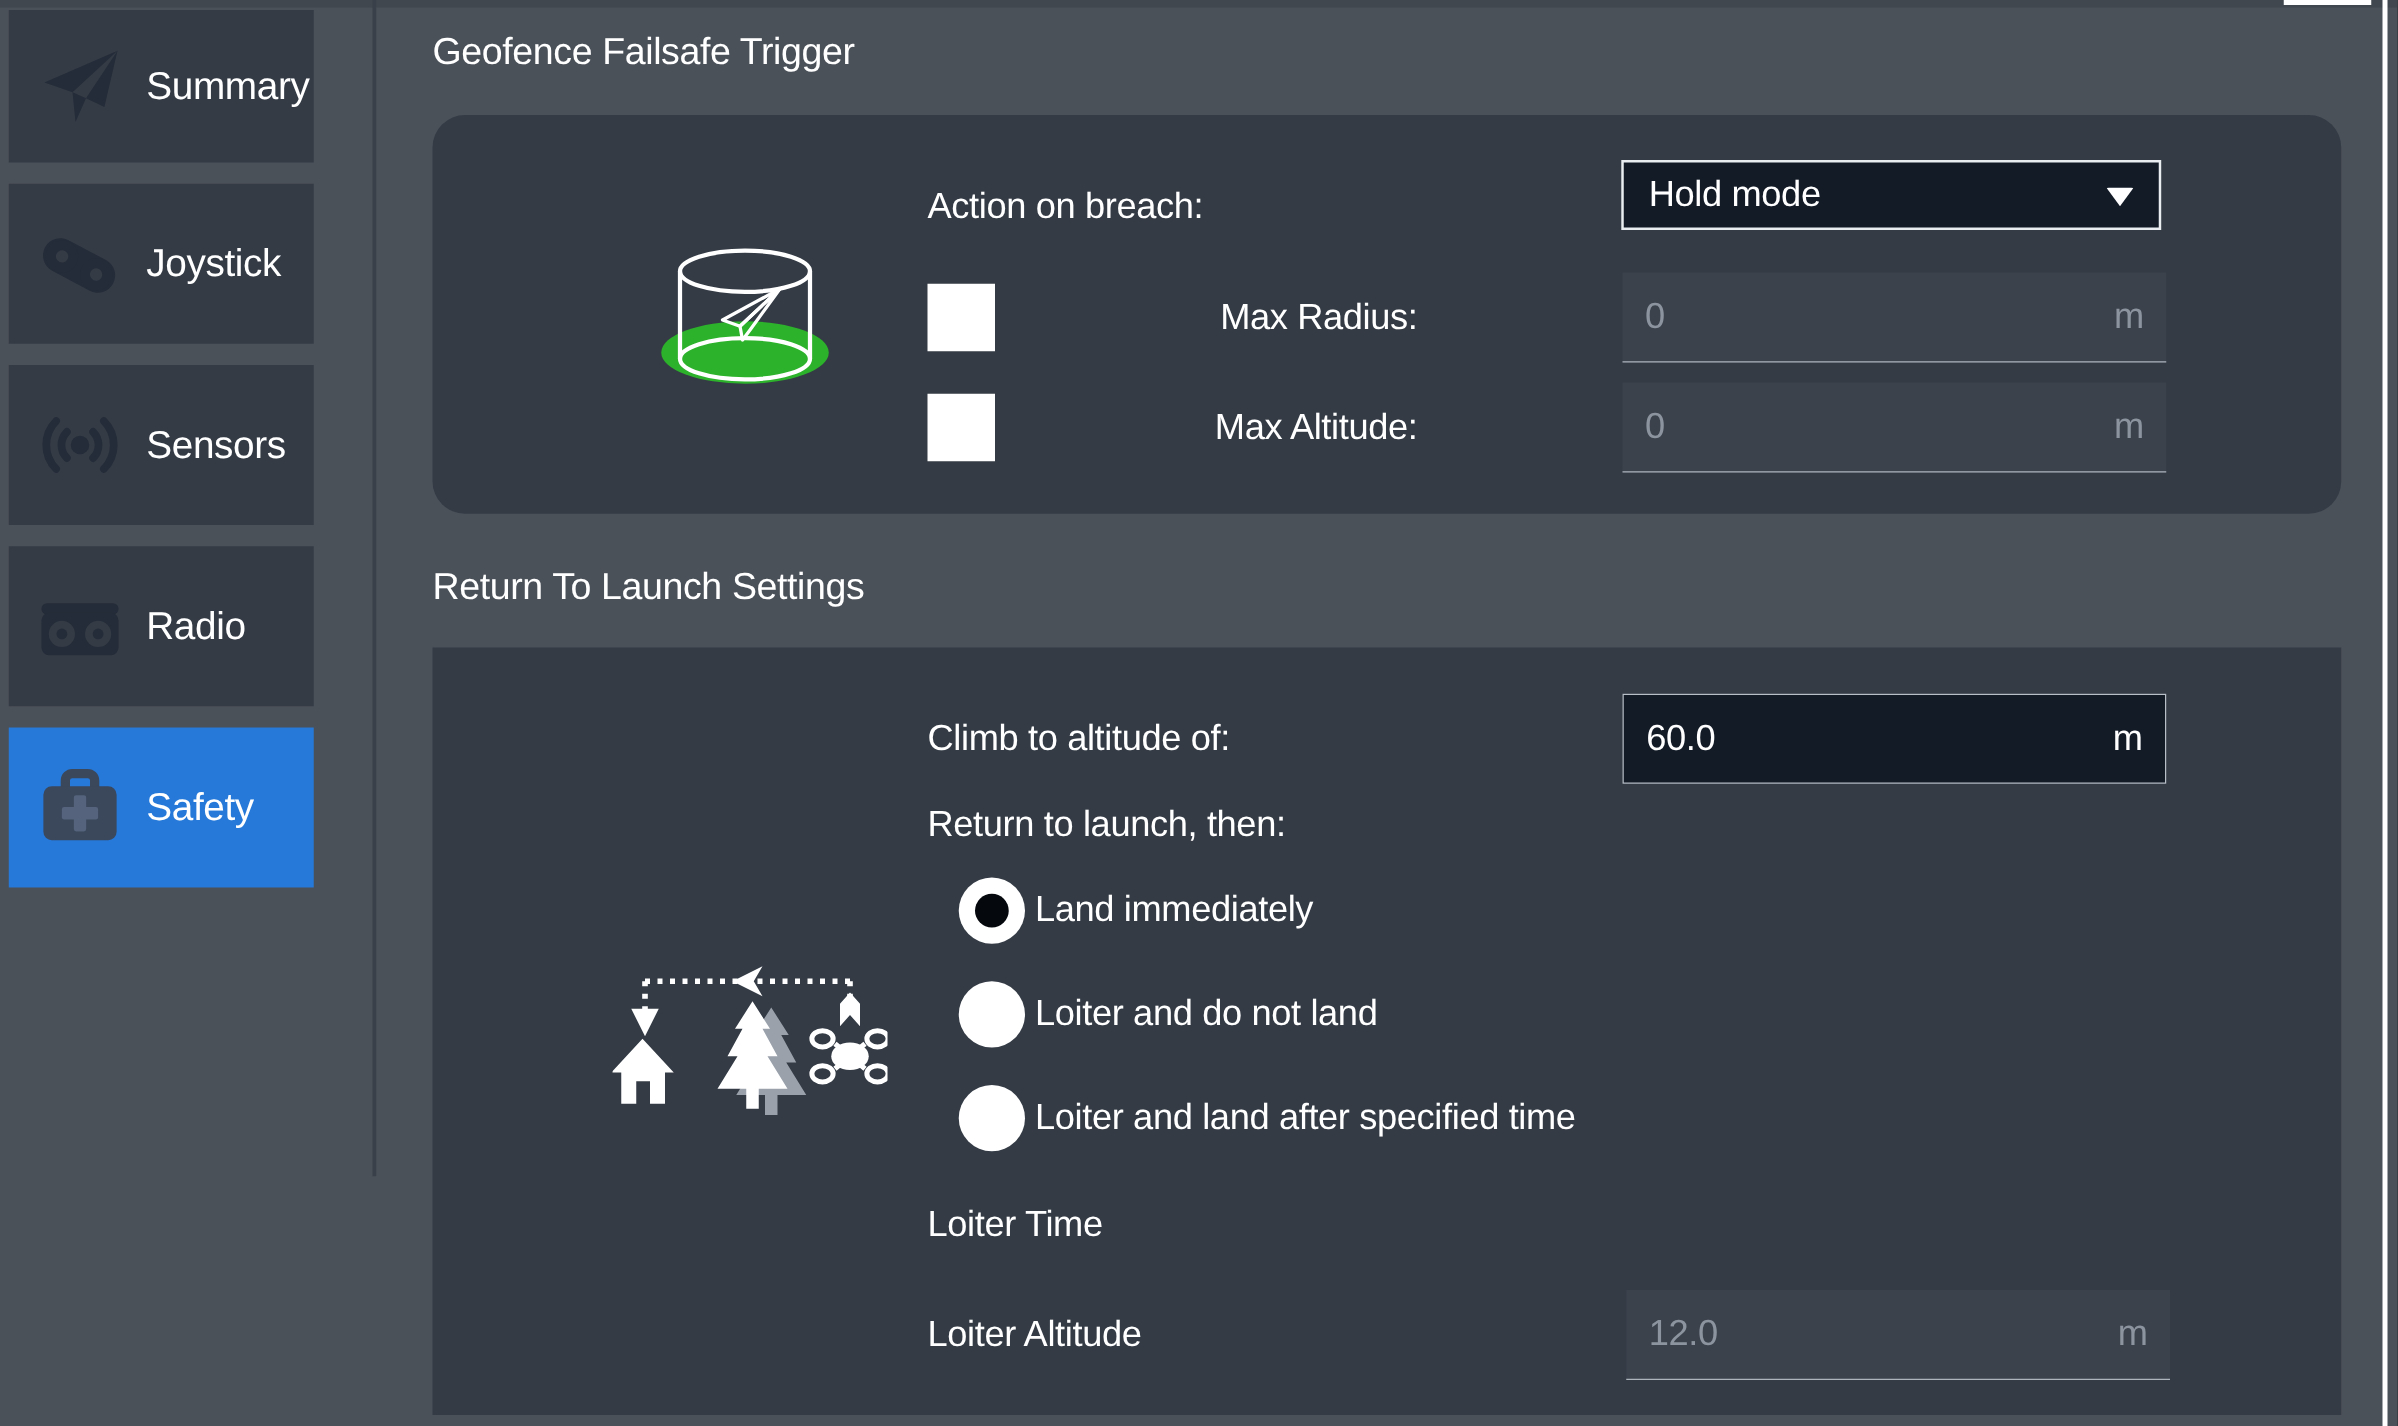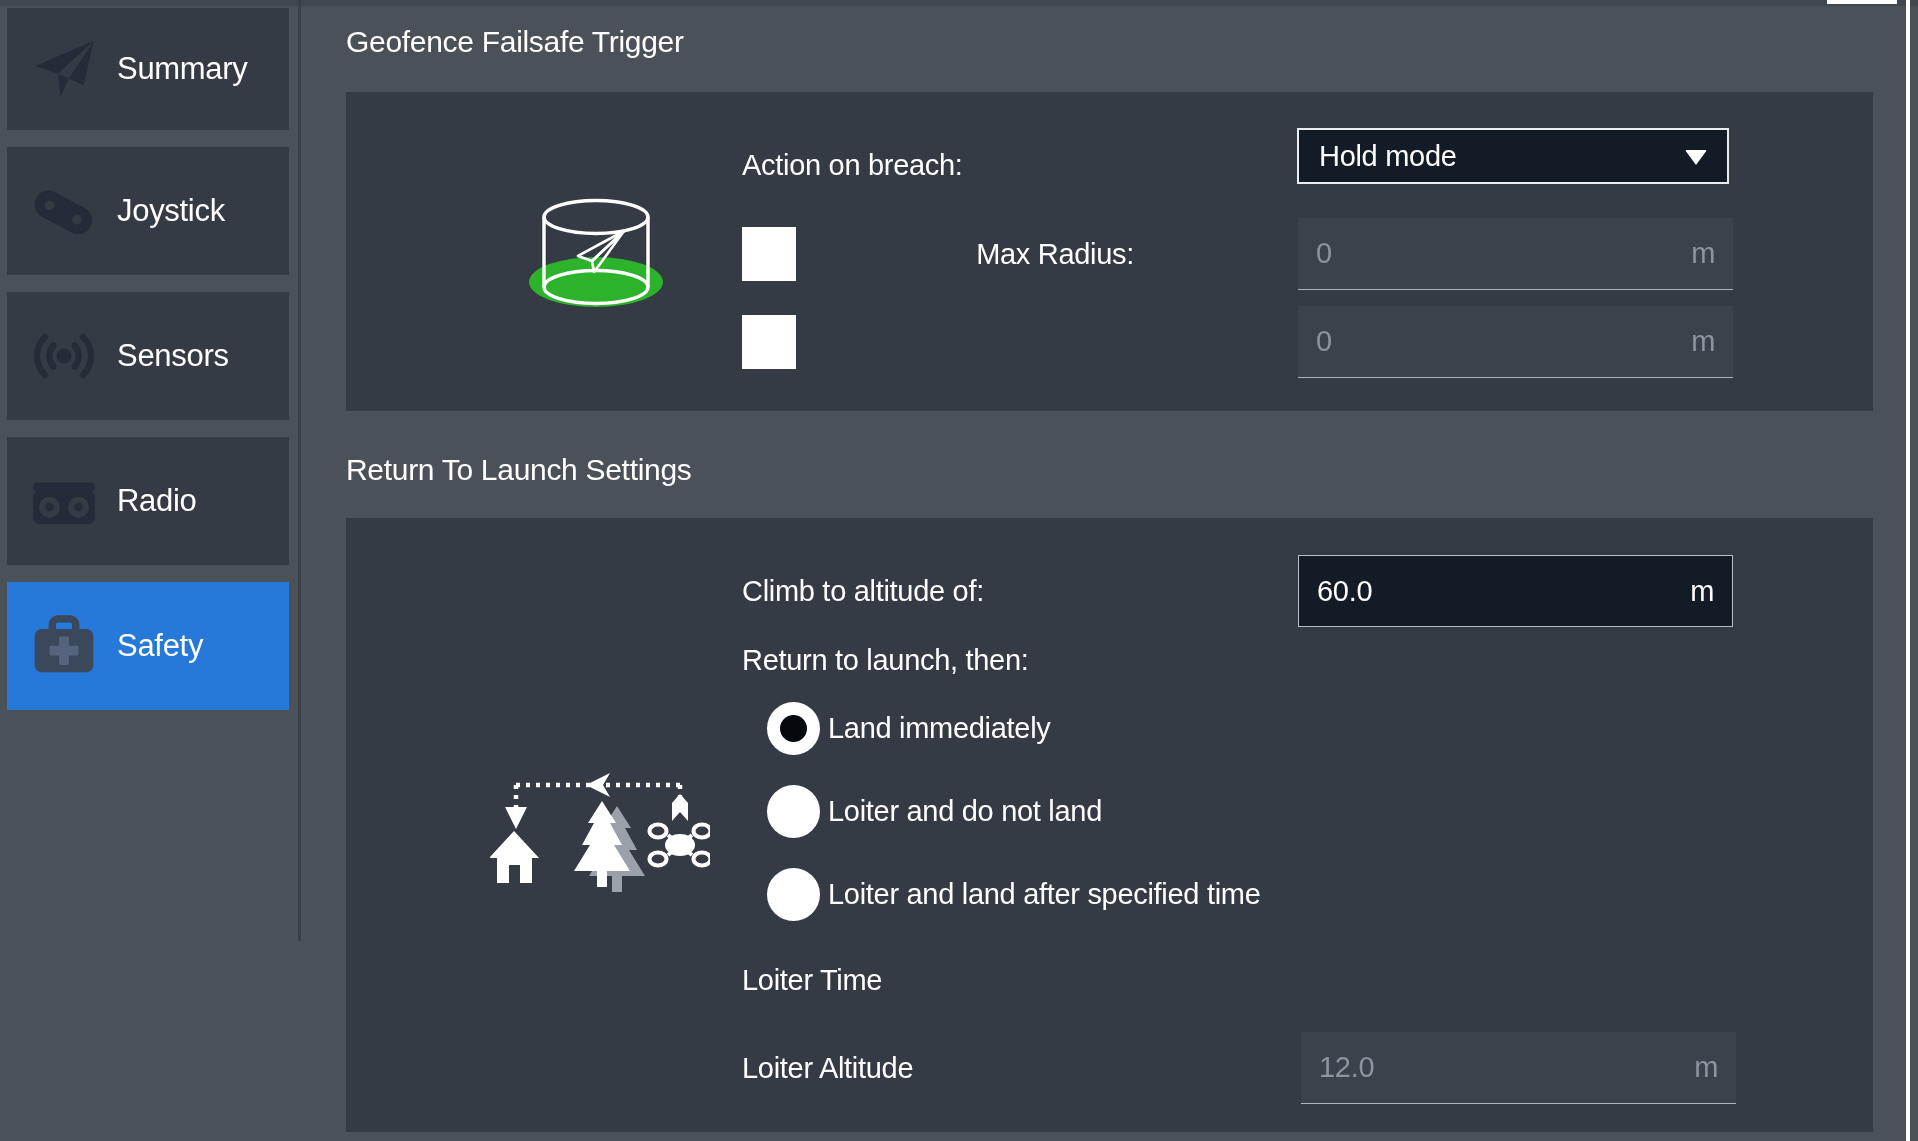--- a/index.html
+++ b/index.html
@@ -5,21 +5,21 @@
   html,body{margin:0;padding:0;background:#2b3036;}
   .screen{
     position:relative;width:1918px;height:1141px;overflow:hidden;
     background:#4b5159;
     font-family:"Liberation Sans","DejaVu Sans",sans-serif;
     color:#ffffff;-webkit-font-smoothing:antialiased;
   }
   .top-strip{position:absolute;left:0;top:0;width:100%;height:6px;background:#41474f;}
   
   .side-btn{
-    position:absolute;left:7px;width:282px;height:128px;background:#343b45;
+    position:absolute;left:7px;width:244px;height:128px;background:#343b45;
     display:flex;align-items:center;cursor:pointer;
   }
   .side-btn.active{background:#2679d8;text-align:center;}
   .side-icon{position:absolute;left:20px;top:50%;transform:translateY(-50%);width:74px;height:74px;display:flex;align-items:center;justify-content:center;}
   .side-label{position:absolute;left:110px;font-size:31px;color:#ffffff;letter-spacing:-0.3px;}
   .v-divider{position:absolute;left:298px;top:0;width:3px;height:941px;background:#3a4049;}
   
   .heading{position:absolute;left:346px;height:44px;line-height:44px;font-size:30px;color:#ffffff;letter-spacing:-0.3px;white-space:nowrap;}
   .panel{position:absolute;left:346px;width:1527px;background:#343b45;}
   .lbl{position:absolute;height:44px;line-height:44px;font-size:29px;color:#ffffff;letter-spacing:-0.3px;white-space:nowrap;}
@@ -116,21 +116,21 @@
         <rect x="7.3" y="11.9" width="9.4" height="3.2" rx="0.6" fill="#55647c"></rect>
       </svg>
     </span>
     <span class="side-label">Safety</span>
   </div>
 
   <div class="v-divider"></div>
 
   <div class="heading" style="top:20px;text-align:right;">Geofence Failsafe Trigger</div>
 
-  <div class="panel" style="top:92px;height:319px;">
+  <div class="panel" style="top:92px;height:319px;border-radius:26px;">
 
     <span style="position:absolute;left:174px;top:98px;">
       <svg width="160" height="118" viewBox="0 0 160 118">
         <ellipse cx="76" cy="92" rx="67" ry="25" fill="#2db32b"></ellipse>
         <g fill="none" stroke="#ffffff" stroke-width="3.4">
           <path d="M24 27 L24 97"></path>
             <path d="M128 27 L128 97"></path>
           <ellipse cx="76" cy="27" rx="52" ry="16.5"></ellipse>
           <ellipse cx="76" cy="97" rx="52" ry="16.5"></ellipse>
         </g>
@@ -148,20 +148,21 @@
     </div>
 
     <div class="checkbox" style="left:396px;top:135px;"></div>
     <div class="lbl right" style="left:480px;top:140px;width:308px;">Max Radius:</div>
     <div class="field disabled" style="left:952px;top:126px;">
       <span class="val">0</span>
       <span class="unit">m</span>
     </div>
 
     <div class="checkbox" style="left:396px;top:223px;"></div>
+    <div class="lbl right" style="left:480px;top:228px;width:308px;">Max Altitude:</div>
     <div class="field disabled" style="left:952px;top:214px;">
       <span class="val">0</span>
       <span class="unit">m</span>
     </div>
   </div>
 
   <div class="heading" style="top:448px;">Return To Launch Settings</div>
 
   <div class="panel" style="top:518px;height:614px;">
 

